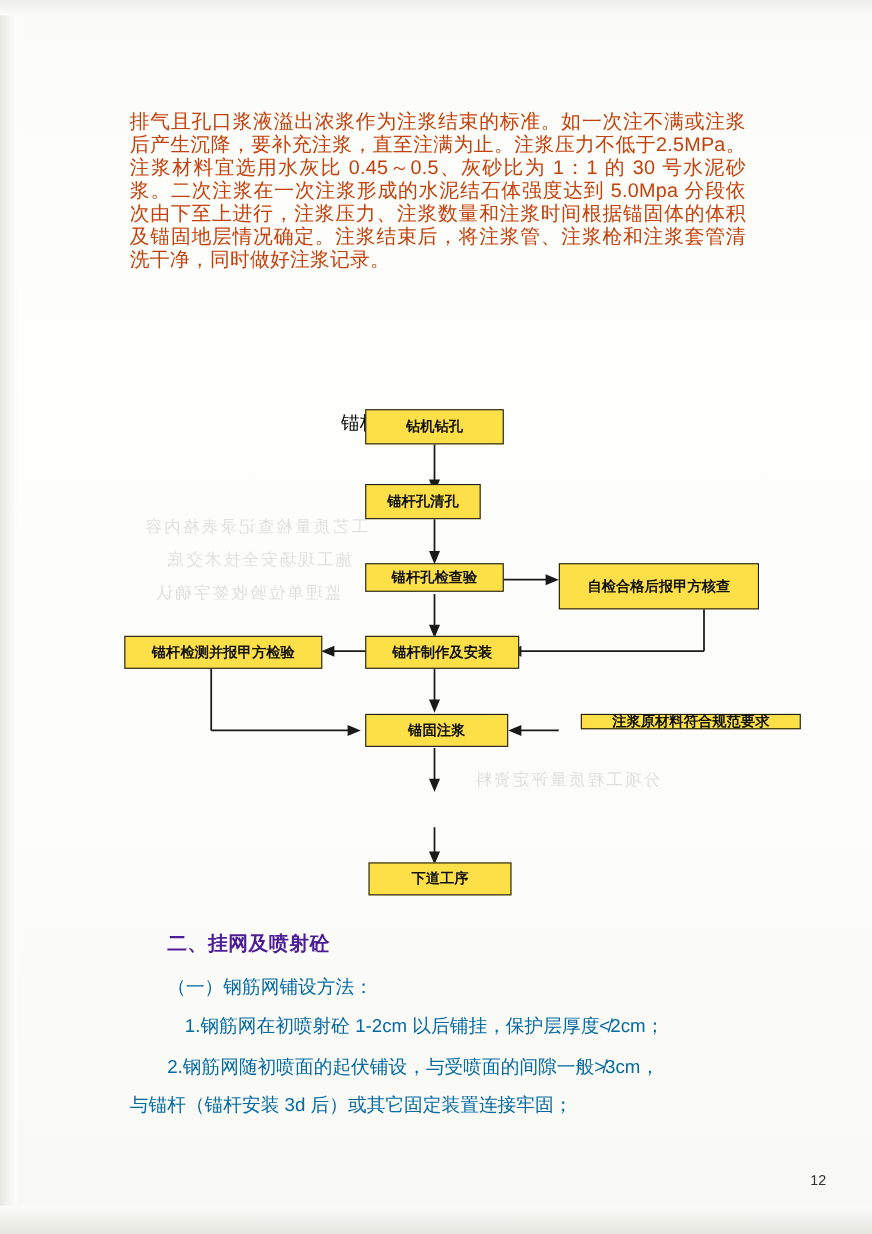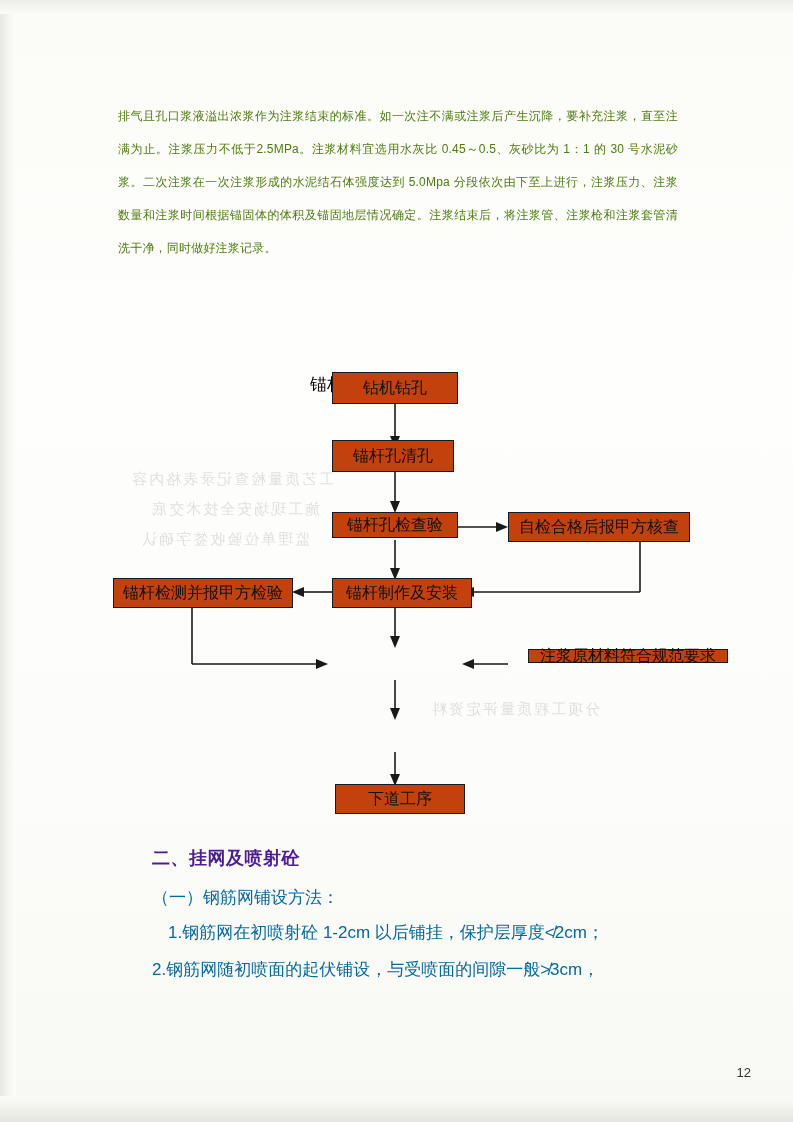--- a/index.html
+++ b/index.html
@@ -40,25 +40,25 @@
     left: 0; right: 0; bottom: 0;
     height: 26px;
     background: linear-gradient(0deg, #e6e6e0 0%, #fbfbf8 100%);
   }
 
   .body-text {
     position: absolute;
     left: 118px;
     top: 100px;
     width: 560px;
-    font-size: 12px;
-    line-height: 33px;
+    font-size: 18px;
+    line-height: 21px;
     letter-spacing: 0.2px;
     text-align: justify;
-    color: #4d7c0f;
+    color: #c2410c;
   }
   .body-text p {
     margin: 0;
   }
 
   .flow-title {
     position: absolute;
     left: 310px;
     top: 327px;
     font-size: 17px;
@@ -71,28 +71,29 @@
     position: absolute;
     left: 0;
     top: 0;
     width: 793px;
     height: 1122px;
     pointer-events: none;
   }
   .node {
     position: absolute;
     border: 1.6px solid #1a1a1a;
-    background: #c2410c;
-    font-size: 16px;
+    background: #fde047;
+    font-size: 13px;
     display: flex;
     align-items: center;
     justify-content: center;
     color: #111;
     white-space: nowrap;
     box-sizing: border-box;
+    font-weight: bold;
   }
 
   .section-heading {
     position: absolute;
     left: 152px;
     top: 846px;
     font-size: 18px;
     font-weight: bold;
     color: #4c1d95;
     letter-spacing: 0.5px;
@@ -181,27 +182,29 @@
 
       <line x1="395" y1="680" x2="395" y2="712"></line>
       <polygon points="395,720 390,708 400,708" fill="#1a1a1a" stroke="none"></polygon>
 
       <line x1="395" y1="752" x2="395" y2="778"></line>
       <polygon points="395,786 390,774 400,774" fill="#1a1a1a" stroke="none"></polygon>
     </g>
   </svg>
 
   <div class="node" style="left:332px; top:372px; width:126px; height:32px;">钻机钻孔</div>
-  <div class="node" style="left:332px; top:440px; width:122px; height:32px;">锚杆孔清孔</div>
+  <div class="node" style="left:332px; top:440px; width:105px; height:32px;">锚杆孔清孔</div>
   <div class="node" style="left:332px; top:512px; width:126px; height:26px;">锚杆孔检查验</div>
-  <div class="node" style="left:508px; top:512px; width:182px; height:30px;">自检合格后报甲方核查</div>
+  <div class="node" style="left:508px; top:512px; width:182px; height:42px;">自检合格后报甲方核查</div>
   <div class="node" style="left:113px; top:578px; width:180px; height:30px;">锚杆检测并报甲方检验</div>
   <div class="node" style="left:332px; top:578px; width:140px; height:30px;">锚杆制作及安装</div>
   <div class="node" style="left:528px; top:649px; width:200px; height:14px;">注浆原材料符合规范要求</div>
+  <div class="node" style="left:332px; top:649px; width:130px; height:30px;">锚固注浆</div>
   <div class="node" style="left:335px; top:784px; width:130px; height:30px;">下道工序</div>
 
   <div class="section-heading">二、挂网及喷射砼</div>
   <div class="sub-line p1">（一）钢筋网铺设方法：</div>
   <div class="sub-line p2">1.钢筋网在初喷射砼 1-2cm 以后铺挂，保护层厚度≮2cm；</div>
   <div class="sub-line p3">2.钢筋网随初喷面的起伏铺设，与受喷面的间隙一般≯3cm，</div>
+  <div class="sub-line p4">与锚杆（锚杆安装 3d 后）或其它固定装置连接牢固；</div>
 
   <div class="page-number">12</div>
 </div>
 
 </body></html>

